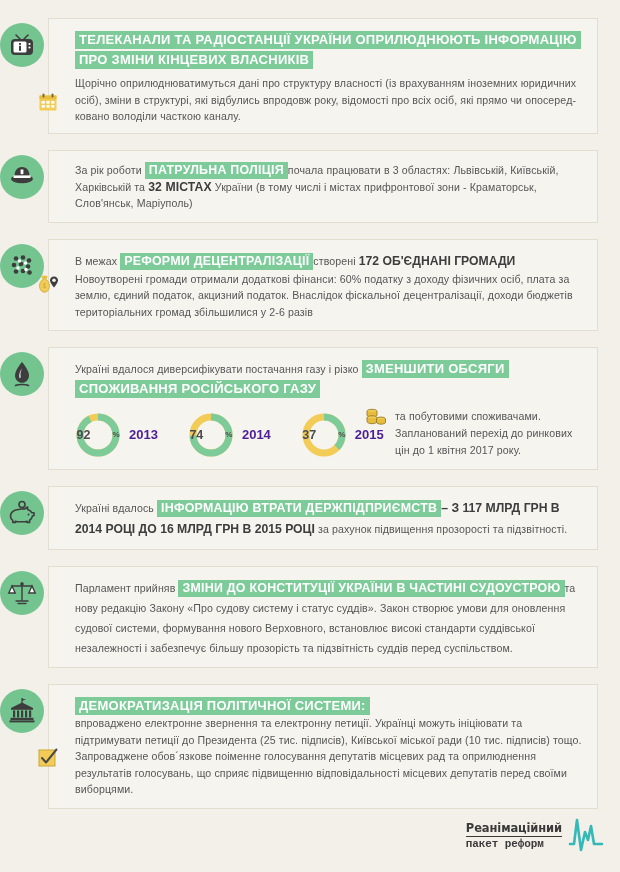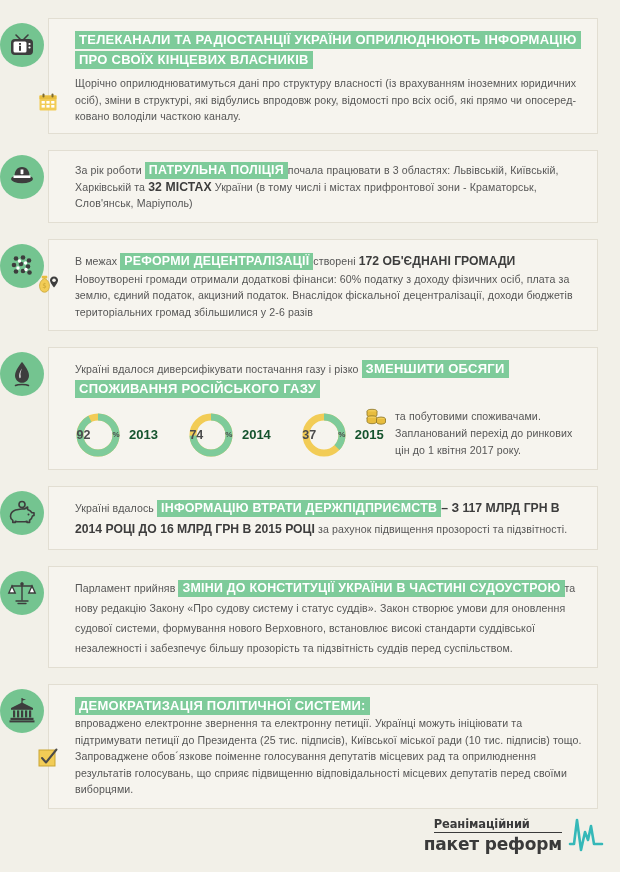--- a/index.html
+++ b/index.html
@@ -110,21 +110,21 @@
     inset: 0;
     display: flex;
     align-items: center;
     justify-content: center;
     font-size: 12.5px;
     font-weight: bold;
     color: #4c4c4c;
     gap: 21px;
   }
   .donut-label .pct { font-size: 8px; font-weight: bold; margin-left: 1px; }
-  .donut-year { font-size: 13px; font-weight: bold; color: #14532d; }
+  .donut-year { font-size: 13px; font-weight: bold; color: #4c1d95; }
 
   .gas-note {
     position: relative;
     padding-left: 30px;
     flex: 1;
     padding-top: 2px;
   }
   .gas-note .coin-icon {
     position: absolute;
     left: 0;
@@ -147,27 +147,27 @@
     text-align: left;
     font-family: "DejaVu Sans", sans-serif;
     color: #3a3a3a;
   }
   .logo-line1 {
     font-size: 11.5px;
     font-weight: bold;
     letter-spacing: -0.01em;
     border-bottom: 1.5px solid #3a3a3a;
     padding-bottom: 1px;
-    margin-left: 10px;
   }
   .logo-line2 {
-    font-size: 17px;
+    font-size: 11px;
     font-weight: bold;
     letter-spacing: -0.01em;
     padding-top: 1px;
+    font-family: Liberation Mono, monospace;
   }
 </style>
 </head>
 <body>
 
 <div class="page">
 
   <div class="card" style="padding-bottom:8px;">
     <div class="badge">
       <svg width="30" height="28" viewBox="0 0 30 28" aria-hidden="true">
@@ -175,21 +175,21 @@
         <rect x="4" y="8" width="22" height="16" rx="4" fill="#3d3d3d"></rect>
         <rect x="6.5" y="10.5" width="13" height="11" rx="1.5" fill="#ffffff"></rect>
         <circle cx="22.5" cy="13" r="1.1" fill="#ffffff"></circle>
         <circle cx="22.5" cy="16.5" r="1.1" fill="#ffffff"></circle>
         <rect x="12" y="12" width="2" height="1.8" fill="#3d3d3d"></rect>
         <rect x="12" y="14.8" width="2" height="5" fill="#3d3d3d"></rect>
       </svg>
     </div>
     <div class="card-inner">
       <div class="lede" style="margin-bottom:6px;">
-        <span class="hl hl-lg">ТЕЛЕКАНАЛИ ТА РАДІОСТАНЦІЇ УКРАЇНИ ОПРИЛЮДНЮЮТЬ ІНФОРМАЦІЮ ПРО СВОЇХ КІНЦЕВИХ ВЛАСНИКІВ</span>
+        <span class="hl hl-lg">ТЕЛЕКАНАЛИ ТА РАДІОСТАНЦІЇ УКРАЇНИ ОПРИЛЮДНЮЮТЬ ІНФОРМАЦІЮ ПРО ЗМІНИ КІНЦЕВИХ ВЛАСНИКІВ</span>
       </div>
       <div style="position:relative;">
         <div class="sub-icon" style="top:14px;">
           <svg width="20" height="20" viewBox="0 0 20 20" aria-hidden="true">
             <rect x="1.5" y="3.5" width="17" height="15" rx="1" fill="#f2cc56"></rect>
             <rect x="1.5" y="3.5" width="17" height="3.6" fill="#e8bd3e"></rect>
             <rect x="4.5" y="1.5" width="2" height="4" rx="1" fill="#7a6a33"></rect>
             <rect x="13.5" y="1.5" width="2" height="4" rx="1" fill="#7a6a33"></rect>
             <g fill="#ffffff">
               <rect x="3.6" y="9" width="3.2" height="2.6"></rect>

